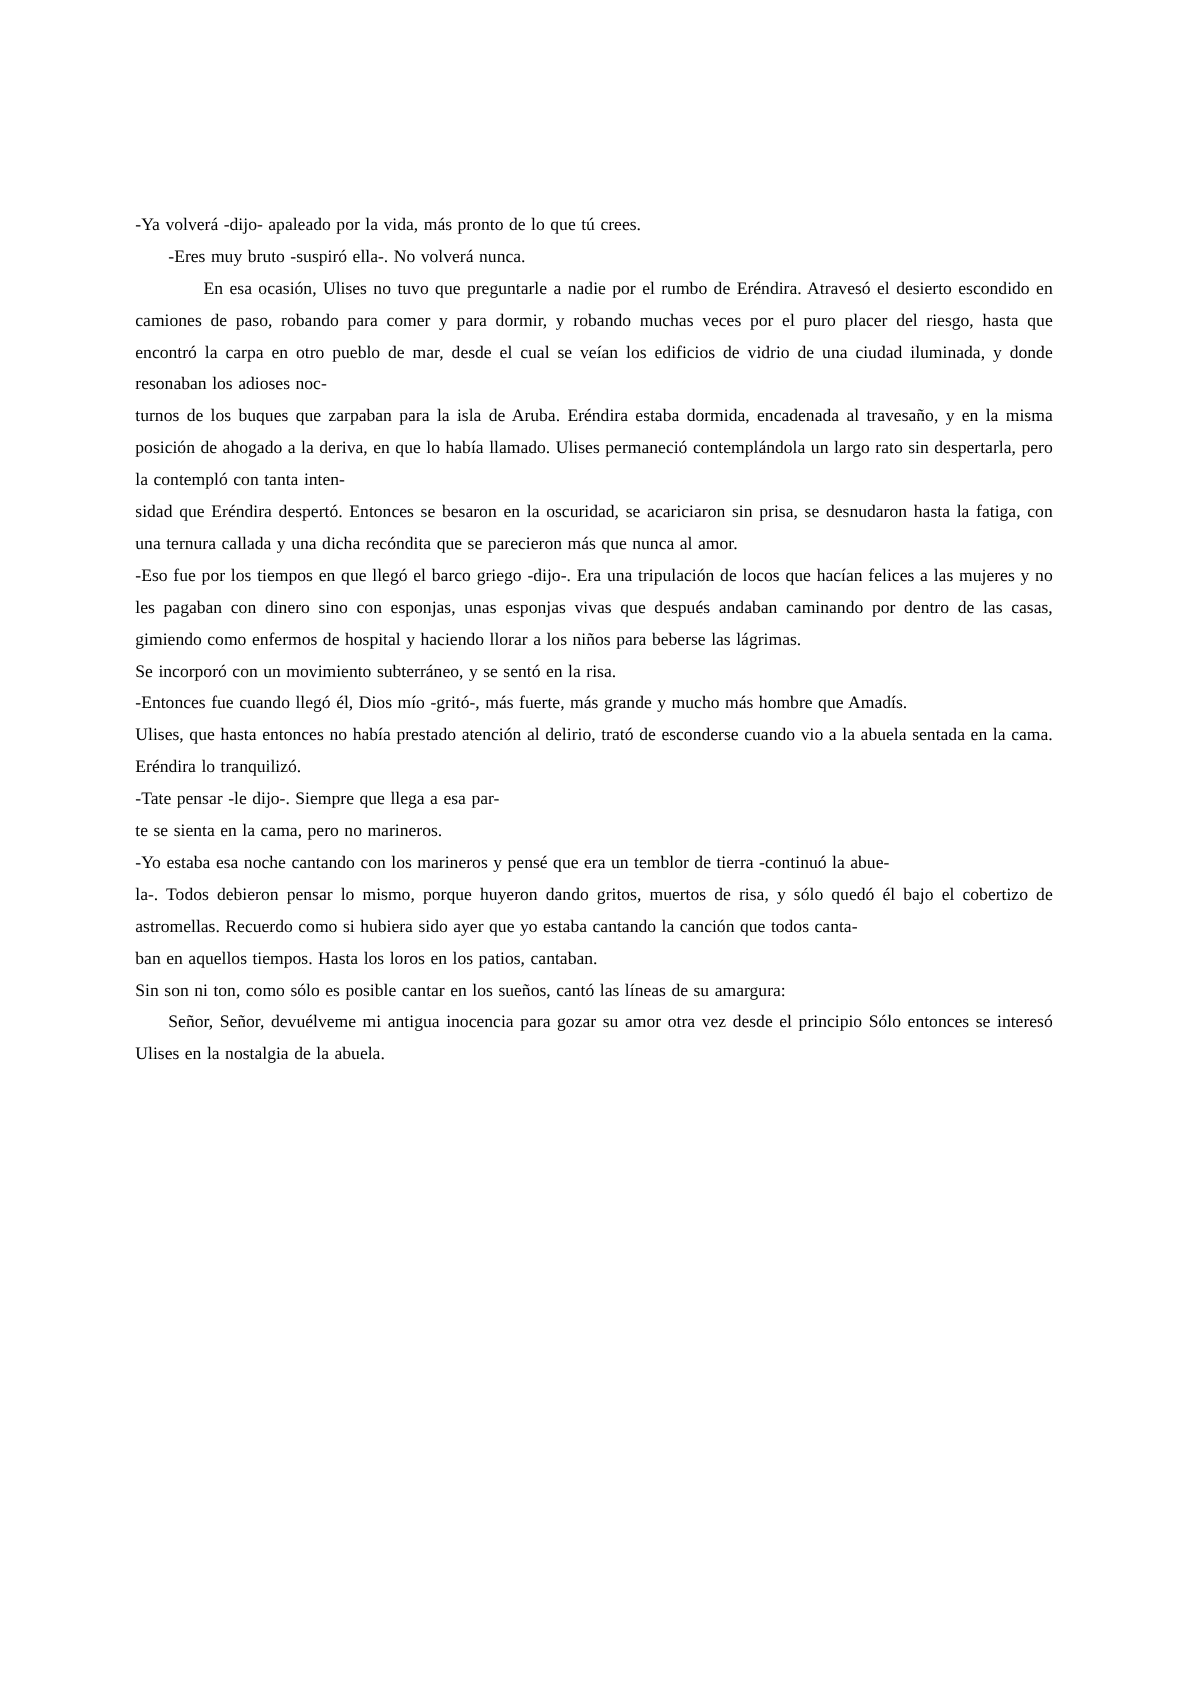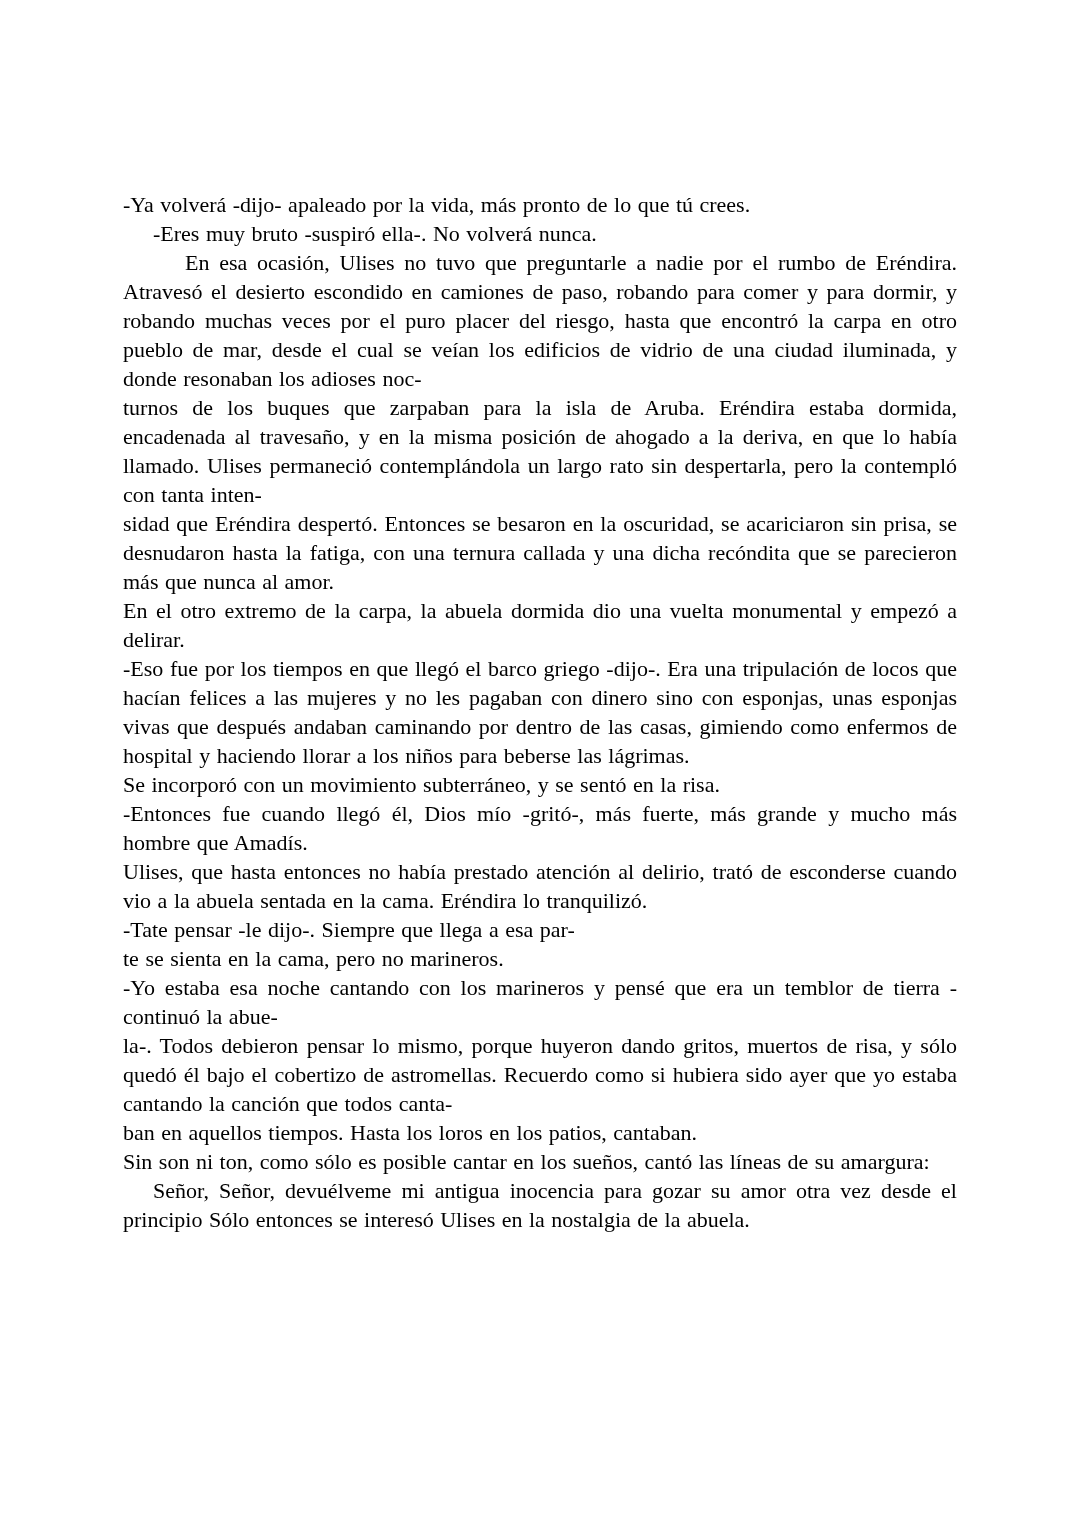--- a/index.html
+++ b/index.html
@@ -20,41 +20,40 @@
     height: 1528px;
     padding: 190px 123px 0 123px;
     background: #ffffff;
   }
   .text-block {
     width: 100%;
   }
   .para {
     margin: 0;
     padding: 0;
-    font-size: 22px;
+    font-size: 16px;
     line-height: 29px;
     text-align: justify;
     color: #000000;
     word-spacing: 1px;
   }
   .indent-none  { text-indent: 0; }
   .indent-small { text-indent: 30px; }
   .indent-large { text-indent: 62px; }
 </style>
 </head>
 <body style="background: rgb(255, 255, 255); color: rgb(0, 0, 0);">
 
 <div class="page">
   <div class="text-block">
       <p class="para indent-none">-Ya volverá -dijo- apaleado por la vida, más pronto de lo que tú crees.</p>
       <p class="para indent-small">-Eres muy bruto -suspiró ella-. No volverá nunca.</p>
       <p class="para indent-large">En esa ocasión, Ulises no tuvo que preguntarle a nadie por el rumbo de Eréndira. Atravesó el desierto escondido en camiones de paso, robando para comer y para dormir, y robando muchas veces por el puro placer del riesgo, hasta que encontró la carpa en otro pueblo de mar, desde el cual se veían los edificios de vidrio de una ciudad iluminada, y donde resonaban los adioses noc-</p>
       <p class="para indent-none">turnos de los buques que zarpaban para la isla de Aruba. Eréndira estaba dormida, encadenada al travesaño, y en la misma posición de ahogado a la deriva, en que lo había llamado. Ulises permaneció contemplándola un largo rato sin despertarla, pero la contempló con tanta inten-</p>
       <p class="para indent-none">sidad que Eréndira despertó. Entonces se besaron en la oscuridad, se acariciaron sin prisa, se desnudaron hasta la fatiga, con una ternura callada y una dicha recóndita que se parecieron más que nunca al amor.</p>
-      <p class="para indent-none">En el otro extremo de la carpa, la abuela dormida dio una vuelta monumental y empezó a delirar.</p>
       <p class="para indent-none">-Eso fue por los tiempos en que llegó el barco griego -dijo-. Era una tripulación de locos que hacían felices a las mujeres y no les pagaban con dinero sino con esponjas, unas esponjas vivas que después andaban caminando por dentro de las casas, gimiendo como enfermos de hospital y haciendo llorar a los niños para beberse las lágrimas.</p>
       <p class="para indent-none">Se incorporó con un movimiento subterráneo, y se sentó en la risa.</p>
       <p class="para indent-none">-Entonces fue cuando llegó él, Dios mío -gritó-, más fuerte, más grande y mucho más hombre que Amadís.</p>
       <p class="para indent-none">Ulises, que hasta entonces no había prestado atención al delirio, trató de esconderse cuando vio a la abuela sentada en la cama. Eréndira lo tranquilizó.</p>
       <p class="para indent-none">-Tate pensar -le dijo-. Siempre que llega a esa par-</p>
       <p class="para indent-none">te se sienta en la cama, pero no marineros.</p>
       <p class="para indent-none">-Yo estaba esa noche cantando con los marineros y pensé que era un temblor de tierra -continuó la abue-</p>
       <p class="para indent-none">la-. Todos debieron pensar lo mismo, porque huyeron dando gritos, muertos de risa, y sólo quedó él bajo el cobertizo de astromellas. Recuerdo como si hubiera sido ayer que yo estaba cantando la canción que todos canta-</p>
       <p class="para indent-none">ban en aquellos tiempos. Hasta los loros en los patios, cantaban.</p>
       <p class="para indent-none">Sin son ni ton, como sólo es posible cantar en los sueños, cantó las líneas de su amargura:</p>

